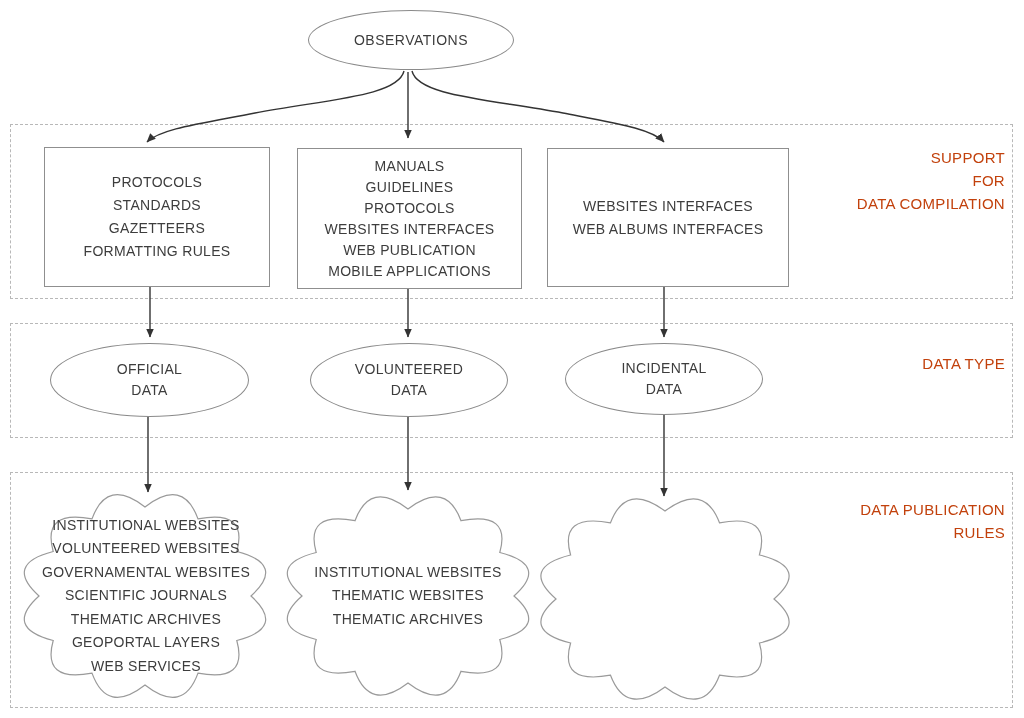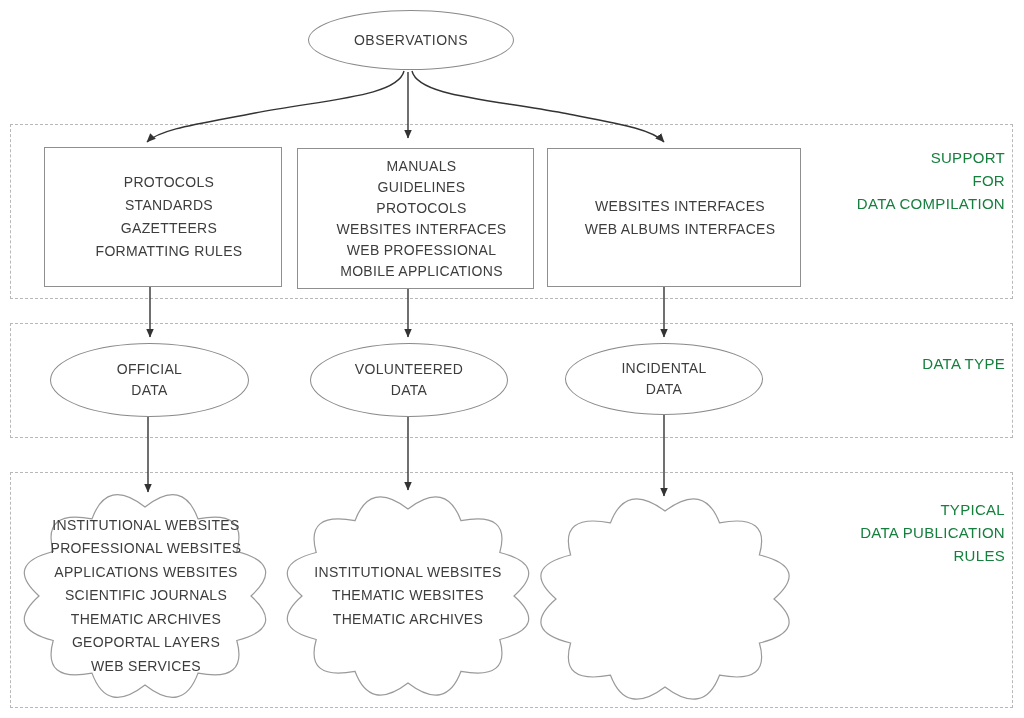--- a/index.html
+++ b/index.html
@@ -13,29 +13,29 @@
     position:absolute;border:1px dashed #b8b8b8;z-index:0;background:transparent;
   }
   .frame1{left:10px;top:124px;width:1001px;height:173px;}
   .frame2{left:10px;top:323px;width:1001px;height:113px;}
   .frame3{left:10px;top:472px;width:1001px;height:234px;}
   .node{
     position:absolute;z-index:2;display:flex;flex-direction:column;
     align-items:center;justify-content:center;text-align:center;
     background:#ffffff;
   }
-  .rectnode{border:1px solid #8f8f8f;padding-left:12px;}
+  .rectnode{border:1px solid #8f8f8f;}
   .ellipsenode{border:1px solid #8a8a8a;border-radius:50%;}
   .cloudtext{position:absolute;z-index:3;display:flex;flex-direction:column;align-items:center;justify-content:center;text-align:center;background:transparent;}
   .ln{font-size:14px;line-height:23px;letter-spacing:0.3px;white-space:nowrap;}
   .ln-tight{font-size:14px;line-height:21px;letter-spacing:0.3px;white-space:nowrap;}
   .ln-cloud{font-size:14px;line-height:23.5px;letter-spacing:0.3px;white-space:nowrap;text-align:center;}
   .rowlabel{
     position:absolute;right:19px;z-index:2;text-align:right;
-    font-size:15px;line-height:23px;letter-spacing:0.3px;color:#15803d;
+    font-size:15px;line-height:23px;letter-spacing:0.3px;color:#c2410c;
   }
   .rowlabel .ln{font-size:15px;}
   
   .obs{left:308px;top:10px;width:204px;height:58px;}
   .obs .ln{font-size:14px;letter-spacing:0.5px;}
   
   .box1{left:44px;top:147px;width:224px;height:138px;}
   .box2{left:297px;top:148px;width:223px;height:139px;}
   .box3{left:547px;top:148px;width:240px;height:137px;}
   
@@ -85,41 +85,40 @@
 
   <div class="rowlabel" style="top:146px;">
     <div class="ln">SUPPORT</div>
     <div class="ln">FOR</div>
     <div class="ln">DATA COMPILATION</div>
   </div>
   <div class="rowlabel" style="top:352px;">
     <div class="ln">DATA TYPE</div>
   </div>
   <div class="rowlabel" style="top:498px;">
-    <div class="ln">TYPICAL</div>
     <div class="ln">DATA PUBLICATION</div>
     <div class="ln">RULES</div>
   </div>
 
   <div class="node ellipsenode obs">
     <div class="ln">OBSERVATIONS</div>
   </div>
 
   <div class="node rectnode box1">
     <div class="ln">PROTOCOLS</div>
     <div class="ln">STANDARDS</div>
     <div class="ln">GAZETTEERS</div>
     <div class="ln">FORMATTING RULES</div>
   </div>
   <div class="node rectnode box2">
     <div class="ln-tight">MANUALS</div>
     <div class="ln-tight">GUIDELINES</div>
     <div class="ln-tight">PROTOCOLS</div>
     <div class="ln-tight">WEBSITES INTERFACES</div>
-    <div class="ln-tight">WEB PROFESSIONAL</div>
+    <div class="ln-tight">WEB PUBLICATION</div>
     <div class="ln-tight">MOBILE APPLICATIONS</div>
   </div>
   <div class="node rectnode box3">
     <div class="ln">WEBSITES INTERFACES</div>
     <div class="ln">WEB ALBUMS INTERFACES</div>
   </div>
 
   <div class="node ellipsenode ell1">
     <div class="ln">OFFICIAL</div>
     <div class="ln">DATA</div>
@@ -128,22 +127,22 @@
     <div class="ln">VOLUNTEERED</div>
     <div class="ln">DATA</div>
   </div>
   <div class="node ellipsenode ell3">
     <div class="ln">INCIDENTAL</div>
     <div class="ln">DATA</div>
   </div>
 
   <div class="cloudtext ct1">
     <div class="ln-cloud">INSTITUTIONAL WEBSITES</div>
-    <div class="ln-cloud">PROFESSIONAL WEBSITES</div>
-    <div class="ln-cloud">APPLICATIONS WEBSITES</div>
+    <div class="ln-cloud">VOLUNTEERED WEBSITES</div>
+    <div class="ln-cloud">GOVERNAMENTAL WEBSITES</div>
     <div class="ln-cloud">SCIENTIFIC JOURNALS</div>
     <div class="ln-cloud">THEMATIC ARCHIVES</div>
     <div class="ln-cloud">GEOPORTAL LAYERS</div>
     <div class="ln-cloud">WEB SERVICES</div>
   </div>
   <div class="cloudtext ct2">
     <div class="ln-cloud">INSTITUTIONAL WEBSITES</div>
     <div class="ln-cloud">THEMATIC WEBSITES</div>
     <div class="ln-cloud">THEMATIC ARCHIVES</div>
   </div>

